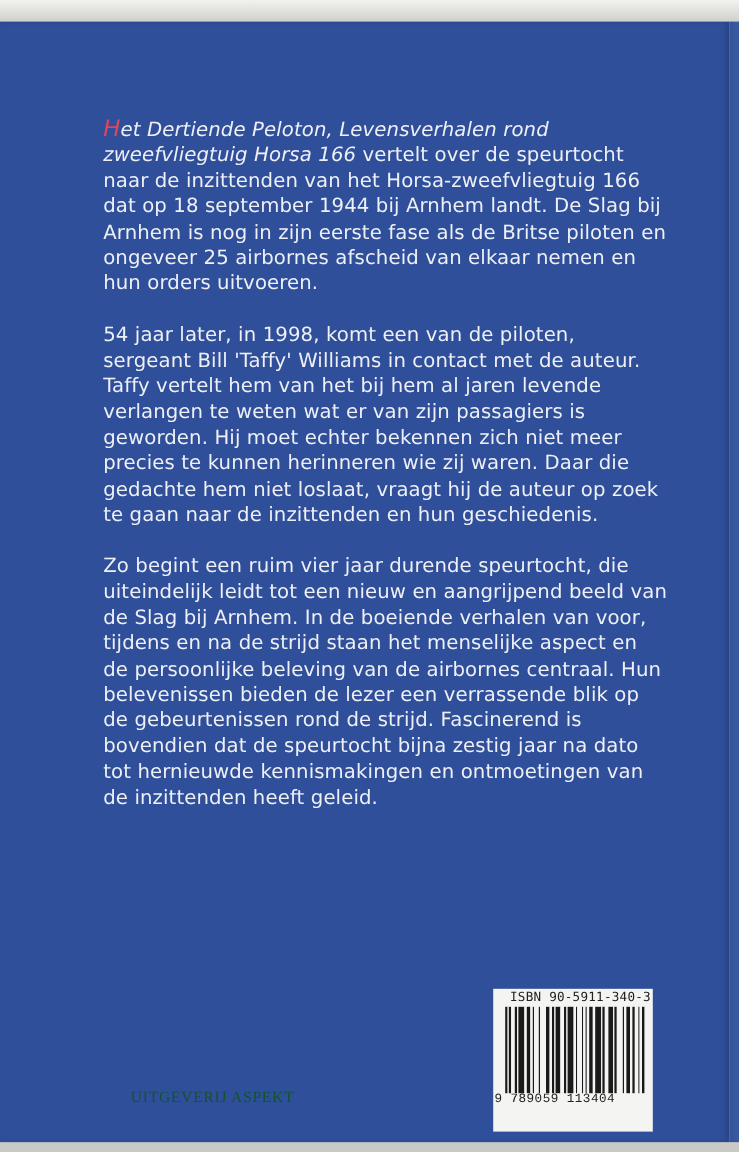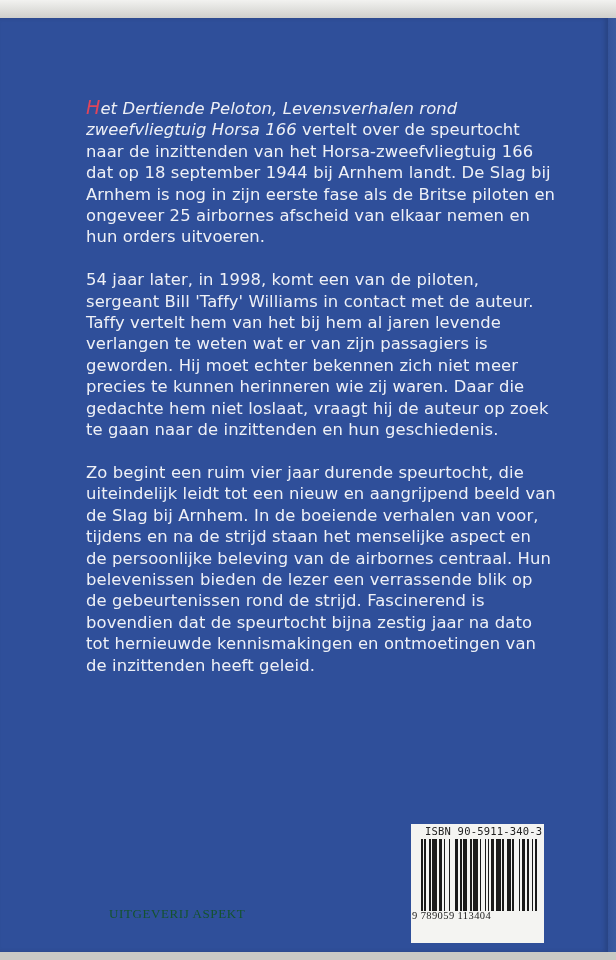--- a/index.html
+++ b/index.html
@@ -50,21 +50,21 @@
     font-family: "DejaVu Sans Mono", monospace; font-size: 10.5px; color: #222;
     letter-spacing: 0.2px; white-space: nowrap;
   }
   .bars {
     position: absolute; left: 10px; top: 15px; width: 116px; height: 72px;
     display: flex; align-items: stretch;
   }
   .bars span { display: block; height: 100%; }
   .ean-text {
     position: absolute; left: 1px; top: 86px;
-    font-family: Liberation Serif, serif; font-size: 10.5px; color: #222;
+    font-family: Liberation Mono, monospace; font-size: 10.5px; color: #222;
     letter-spacing: 0.4px; white-space: nowrap; line-height: 12px;
   }
 </style>
 </head>
 <body>
 
 <div class="page">
   <div class="top-strip"></div>
   <div class="cover">
   </div>

